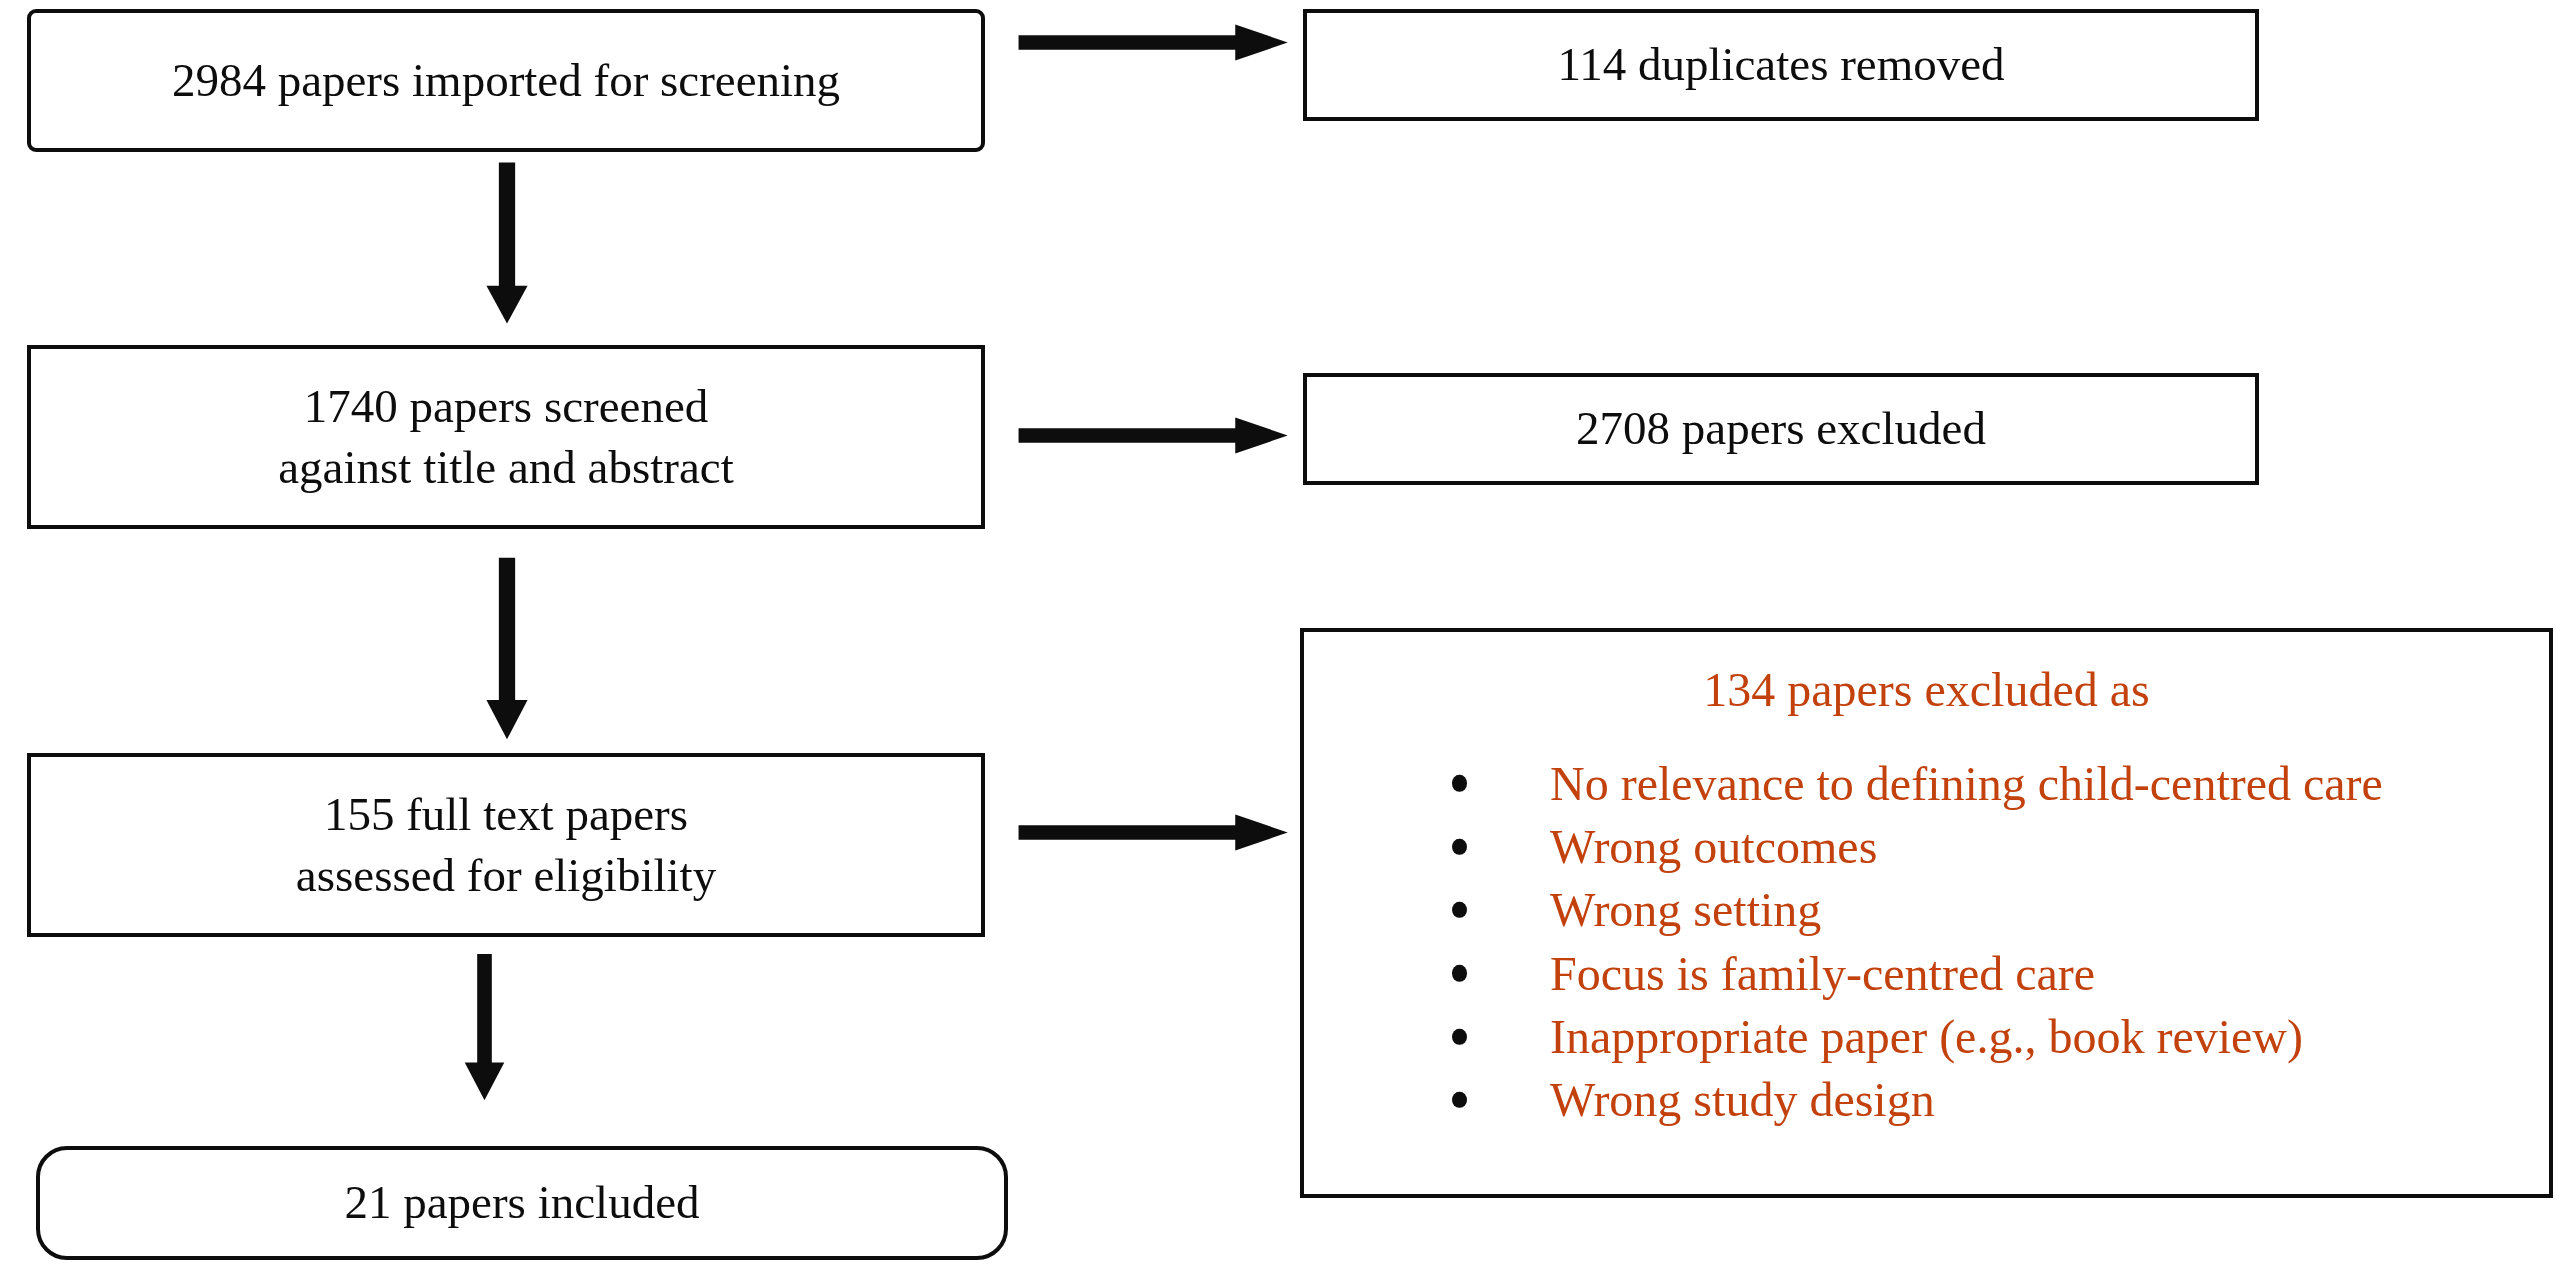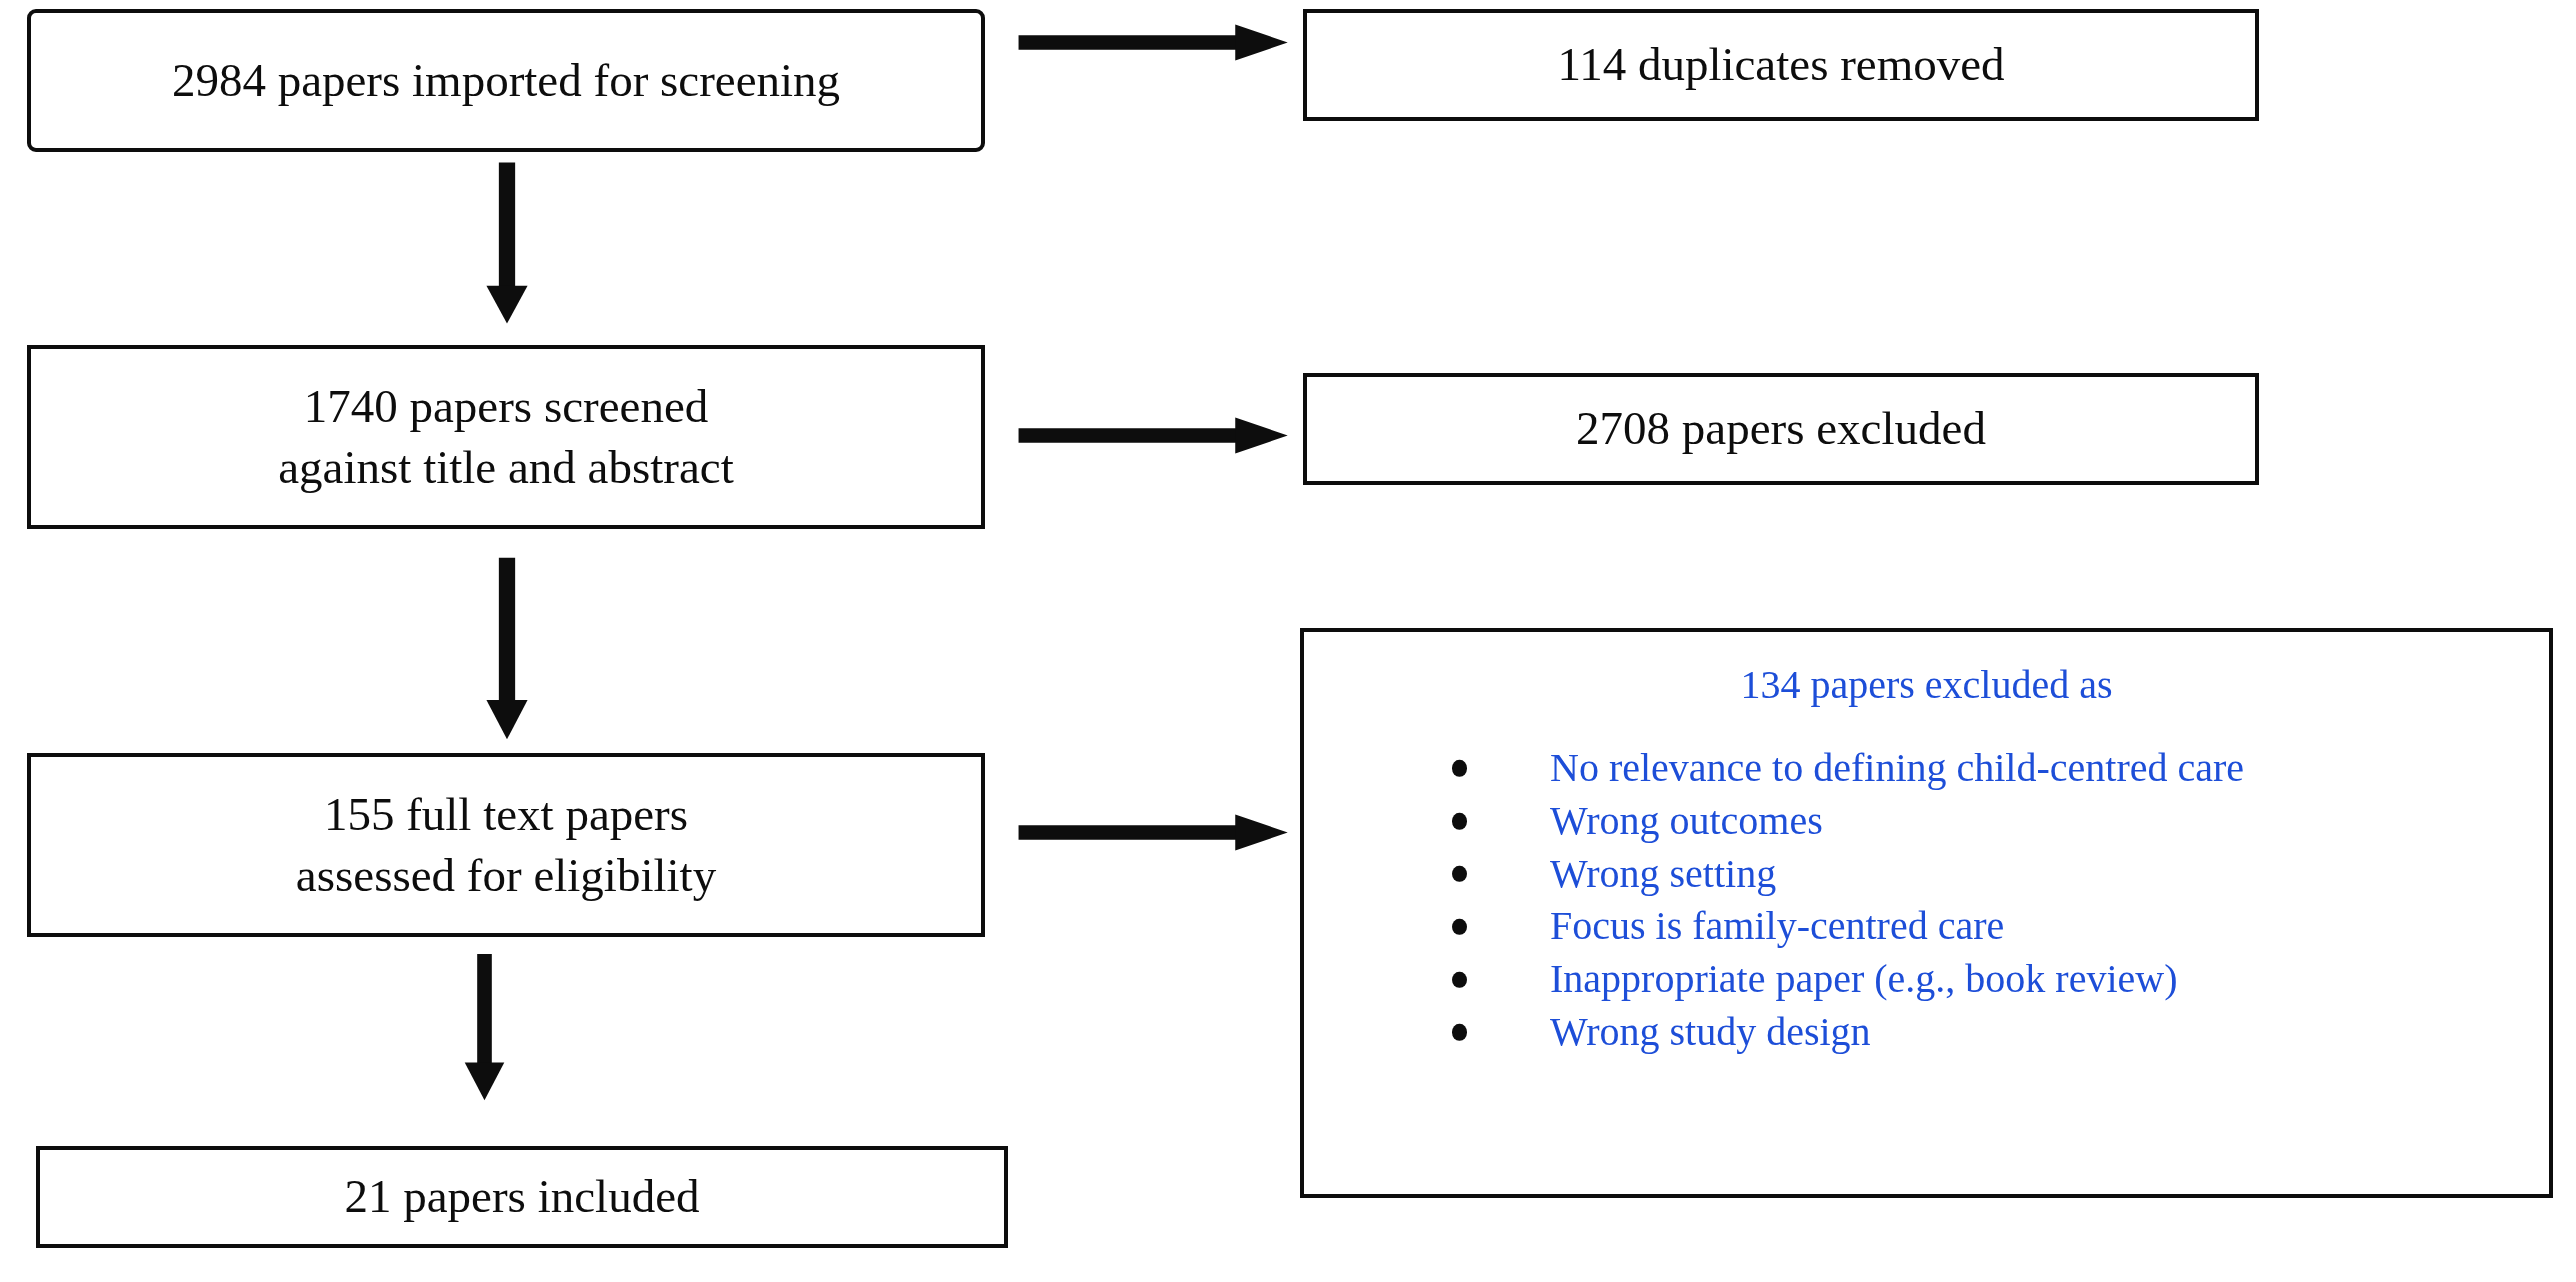--- a/index.html
+++ b/index.html
@@ -36,34 +36,34 @@
     display: block;
     white-space: nowrap;
   }
 
   
   #box-imported   { left: 27px;   top: 8.6px;   width: 958px; height: 143px; border-radius: 9px; }
   #box-duplicates { left: 1303px; top: 8.6px;   width: 956px; height: 112px; text-align: right; }
   #box-screened   { left: 27px;   top: 345px;  width: 958px; height: 184px; }
   #box-excluded-1 { left: 1303px; top: 373px;  width: 956px; height: 112px; }
   #box-fulltext   { left: 27px;   top: 753px;  width: 958px; height: 184px; }
-  #box-included   { left: 36px;   top: 1146px; width: 972px; height: 102px; }
+  #box-included   { left: 36px;   top: 1146px; width: 972px; height: 114px; border-radius: 31px; }
 
   
   #box-excluded-2 {
     position: absolute;
     left: 1300px;
     top: 628px;
     width: 1253px;
     height: 570px;
     box-sizing: border-box;
     border: 4.3px solid #0d0d0d;
     background: #ffffff;
-    font-size: 40px;
-    color: #1d4ed8;
+    font-size: 48px;
+    color: #c2410c;
   }
   #box-excluded-2 .exc-title {
     text-align: center;
     margin-top: 29px;
     line-height: 1.2;
     white-space: nowrap;
   }
   #box-excluded-2 ul.exc-list {
     list-style: none;
     margin: 33px 0 0 0;

